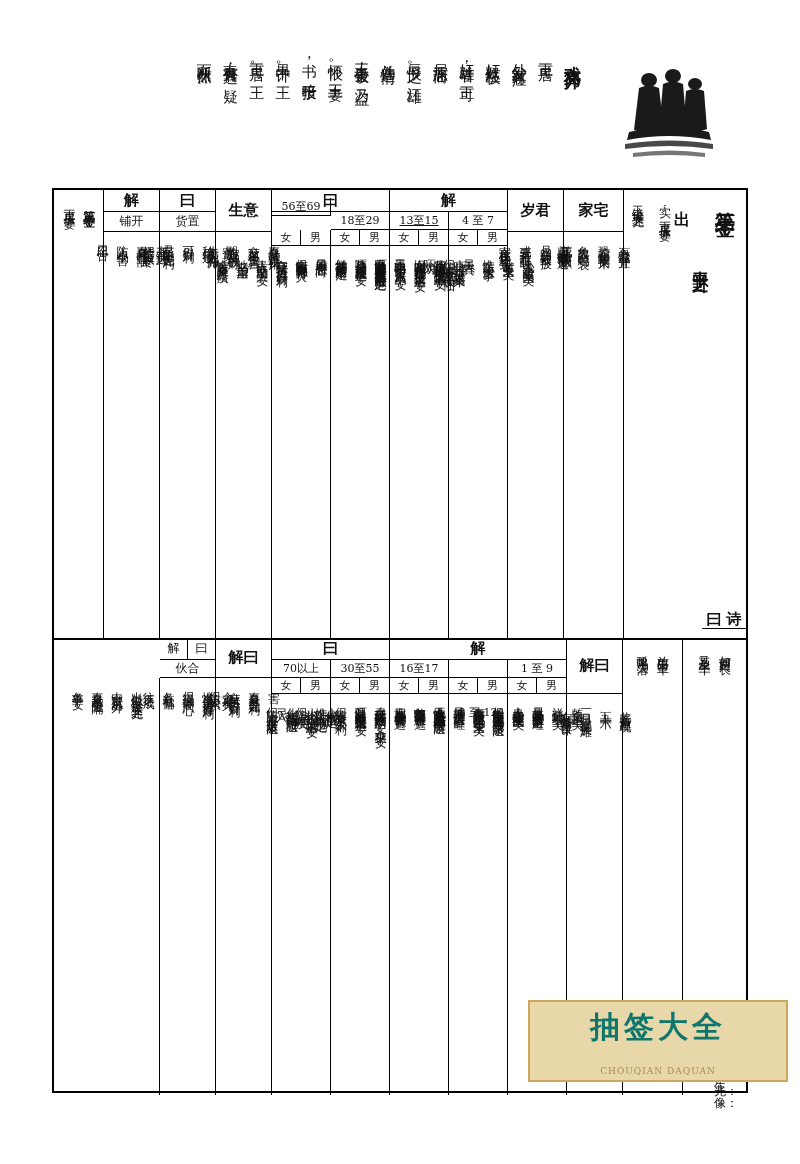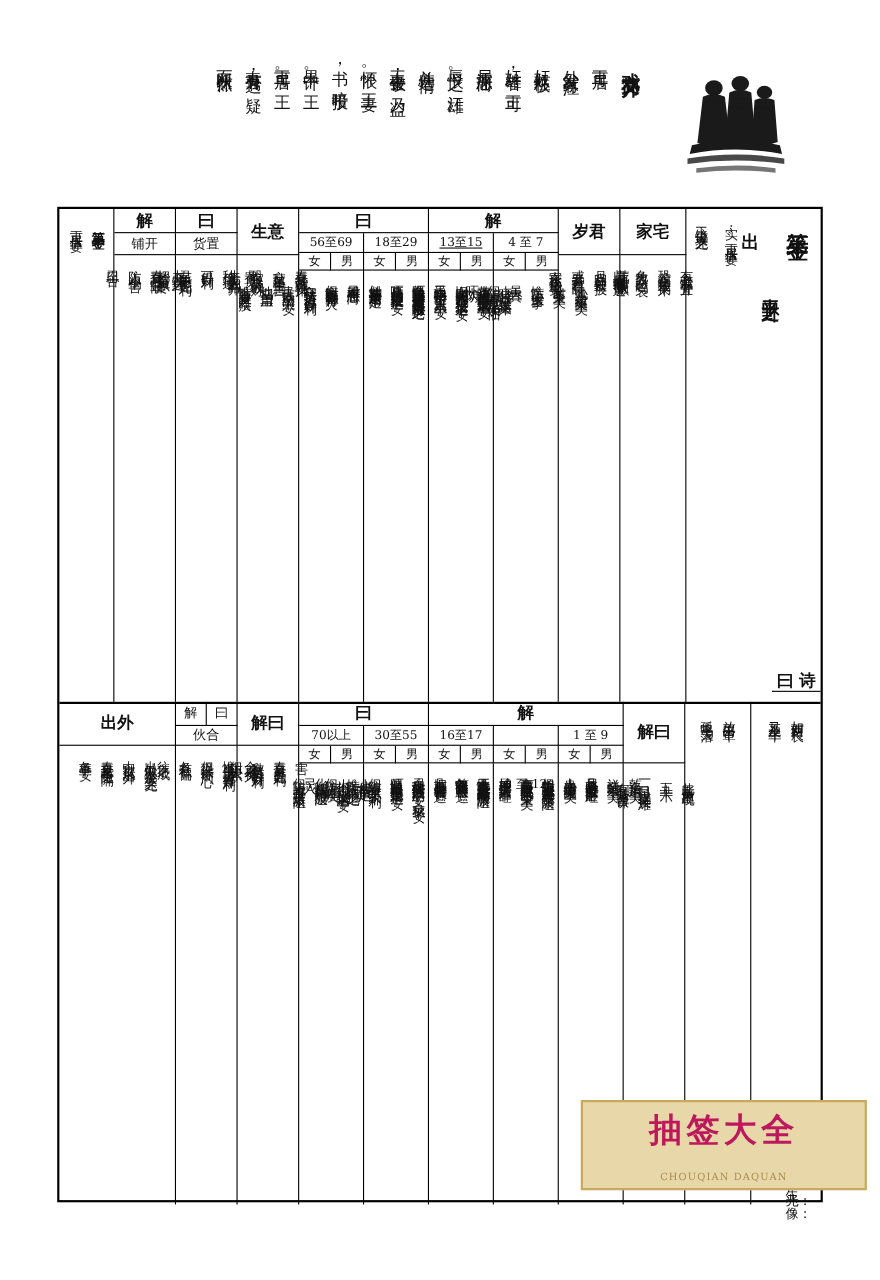--- a/index.html
+++ b/index.html
@@ -67,21 +67,21 @@
   }
   .colwrap .v{font-size:12px;}
 
   
   .wm{
     position:absolute;left:528px;top:1000px;width:256px;height:78px;
     background:#e8d7a8;border:2px solid #caa95f;
     display:flex;align-items:center;justify-content:center;
     flex-direction:column;
   }
-  .wm .t1{font-size:30px;font-weight:bold;color:#be185d;letter-spacing:4px;}
+  .wm .t1{font-size:30px;font-weight:bold;color:#0f766e;letter-spacing:4px;}
   .wm .t2{font-size:9px;color:#a98f4e;letter-spacing:1px;margin-top:18px;}
 
   .pageno{
     position:absolute;left:0;right:0;top:1108px;text-align:center;
     font-size:15px;
   }
 </style>
 </head>
 <body>
 
@@ -176,21 +176,21 @@
       </div>
     </div>
 
     <div class="cell br bb" style="left:218px;top:0;width:118px;height:22px;">
       <div class="ctr hdr" style="height:100%;">曰</div>
     </div>
     <div class="cell br bb" style="left:336px;top:0;width:118px;height:22px;">
       <div class="ctr hdr" style="height:100%;">解</div>
     </div>
 
-    <div class="cell br bb" style="left:218px;top:22px;width:59px;height:18px;">
+    <div class="cell br bb" style="left:218px;top:8px;width:59px;height:18px;">
       <div class="ctr small" style="height:100%;">56至69</div>
     </div>
     <div class="cell br bb" style="left:277px;top:22px;width:59px;height:18px;">
       <div class="ctr small" style="height:100%;">18至29</div>
     </div>
     <div class="cell br bb" style="left:336px;top:22px;width:59px;height:18px;text-decoration:underline;">
       <div class="ctr small" style="height:100%;">13至15</div>
     </div>
     <div class="cell br bb" style="left:395px;top:22px;width:59px;height:18px;">
       <div class="ctr small" style="height:100%;">4 至 7</div>
@@ -310,23 +310,20 @@
     </div>
 
     <div class="cell bl bb" style="left:648px;top:438px;width:44px;height:0;"></div>
 
     <div class="cell b2b" style="left:0;top:448px;width:692px;height:0;"></div>
 
     <div class="cell" style="left:648px;top:410px;width:44px;height:38px;">
       <div class="ctr hdr" style="height:100%;">曰 诗</div>
     </div>
 
-    <div class="cell br bb" style="left:0;top:448px;width:106px;height:40px;">
-      <div class="ctr hdr" style="height:100%;">出外</div>
-    </div>
     <div class="cell br" style="left:0;top:488px;width:106px;height:417px;">
       <div class="colwrap">
         <div class="v small">出外似玉镜灰尘之兆</div>
         <div class="v small">中交秋后出外</div>
         <div class="v small">春夏恐事务阻隔</div>
         <div class="v small">各事平安</div>
       </div>
     </div>
 
     <div class="cell br bb" style="left:106px;top:448px;width:28px;height:22px;">

